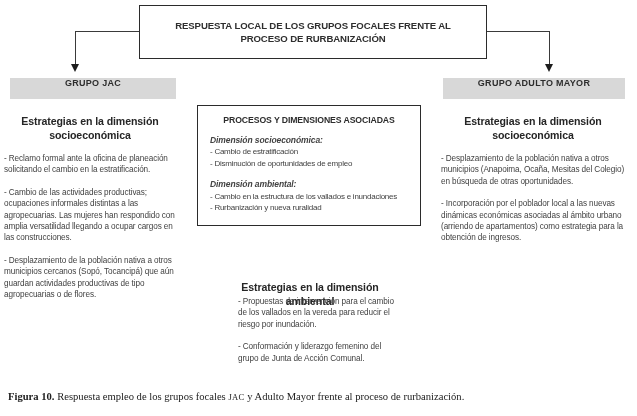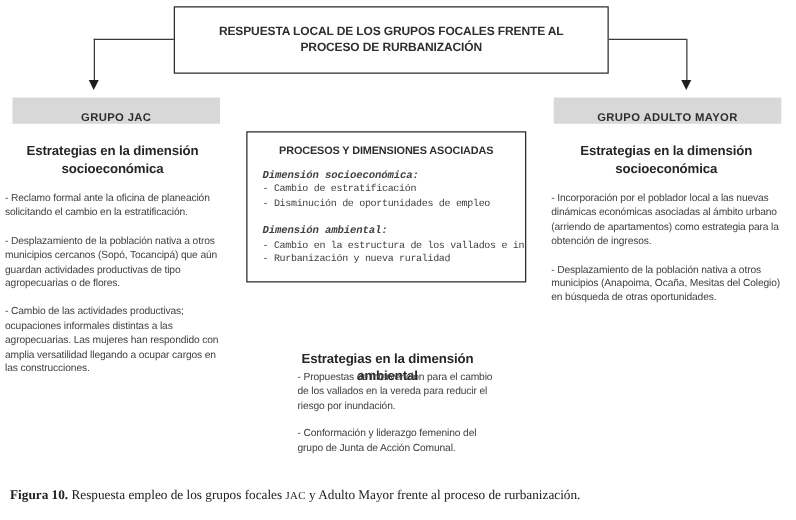--- a/index.html
+++ b/index.html
@@ -30,21 +30,21 @@
   .arrow-down {
     width: 0; height: 0;
     border-left: 4px solid transparent;
     border-right: 4px solid transparent;
     border-top: 8px solid #1d1d1d;
   }
 
   
   .group-bar {
     height: 21px; background: #d8d8d8;
-    display: flex; align-items: flex-end; justify-content: center;
+    display: flex; align-items: flex-start; justify-content: center;
     font-weight: bold; font-size: 9px; letter-spacing: 0.3px;
     color: #2d2d2d;
   }
 
   
   .col-heading {
     text-align: center; font-weight: bold;
     font-size: 10.6px; line-height: 13.5px; color: #262626;
     letter-spacing: -0.1px;
   }
@@ -55,21 +55,21 @@
 
   
   .center-box {
     left: 197px; top: 105px; width: 224px; height: 121px;
     border: 1.2px solid #2b2b2b; overflow: hidden;
   }
   .center-box-title {
     text-align: center; font-weight: bold; font-size: 8.7px;
     color: #2d2d2d; margin-top: 9px; letter-spacing: -0.1px;
   }
-  .cb-section { margin: 10px 0 0 12px; font-size: 8px; line-height: 11.4px; color: #424242; font-family: Liberation Mono, monospace; }
+  .cb-section { margin: 10px 0 0 12px; font-size: 8px; line-height: 11.4px; color: #424242; }
   .cb-heading { font-weight: bold; font-style: italic; font-size: 8.5px; letter-spacing: -0.1px; }
   .cb-item { white-space: nowrap; letter-spacing: -0.25px; }
 
   
   .caption {
     left: 8px; top: 391px; width: 626px;
     font-family: "Liberation Serif", serif;
     font-size: 10.6px; color: #212121;
   }
   .caption .cap-label { font-weight: bold; }
@@ -93,22 +93,22 @@
 <div class="abs group-bar" style="left:10px; top:78px; width:166px;">
   <span>GRUPO JAC</span>
 </div>
 <div class="abs group-bar" style="left:443px; top:78px; width:182px;">
   <span>GRUPO ADULTO MAYOR</span>
 </div>
 
 <div class="abs col-heading" style="left:2px; top:115px; width:176px;">Estrategias en la dimensión socioeconómica</div>
 <div class="abs bullets" style="left:4px; top:153px; width:172px;">
   <p>- Reclamo formal ante la oficina de planeación solicitando el cambio en la estratificación.</p>
+  <p>- Cambio de las actividades productivas; ocupaciones informales distintas a las agropecuarias. Las mujeres han respondido con amplia versatilidad llegando a ocupar cargos en las construcciones.</p>
   <p>- Desplazamiento de la población nativa a otros municipios cercanos (Sopó, Tocancipá) que aún guardan actividades productivas de tipo agropecuarias o de flores.</p>
-  <p>- Cambio de las actividades productivas; ocupaciones informales distintas a las agropecuarias. Las mujeres han respondido con amplia versatilidad llegando a ocupar cargos en las construcciones.</p>
 </div>
 
 <div class="abs center-box">
   <div class="center-box-title">PROCESOS Y DIMENSIONES ASOCIADAS</div>
   <div class="cb-section">
     <div class="cb-heading">Dimensión socioeconómica:</div>
     <div class="cb-item">- Cambio de estratificación</div>
     <div class="cb-item">- Disminución de oportunidades de empleo</div>
   </div>
   <div class="cb-section">
@@ -119,19 +119,19 @@
 </div>
 
 <div class="abs col-heading" style="left:222px; top:251px; width:176px;margin-top:30px;">Estrategias en la dimensión ambiental</div>
 <div class="abs bullets" style="left:238px; top:296px; width:160px;">
   <p>- Propuestas de intervención para el cambio de los vallados en la vereda para reducir el riesgo por inundación.</p>
   <p>- Conformación y liderazgo femenino del grupo de Junta de Acción Comunal.</p>
 </div>
 
 <div class="abs col-heading" style="left:442px; top:115px; width:182px;">Estrategias en la dimensión socioeconómica</div>
 <div class="abs bullets" style="left:441px; top:153px; width:186px;">
+  <p>- Desplazamiento de la población nativa a otros municipios (Anapoima, Ocaña, Mesitas del Colegio) en búsqueda de otras oportunidades.</p>
   <p>- Incorporación por el poblador local a las nuevas dinámicas económicas asociadas al ámbito urbano (arriendo de apartamentos) como estrategia para la obtención de ingresos.</p>
-  <p>- Desplazamiento de la población nativa a otros municipios (Anapoima, Ocaña, Mesitas del Colegio) en búsqueda de otras oportunidades.</p>
 </div>
 
 <div class="abs caption">
   <span class="cap-label">Figura 10.</span><span> Respuesta empleo de los grupos focales </span><span class="cap-acronym">JAC</span><span> y Adulto Mayor frente al proceso de rurbanización.</span>
 </div>
 
 </body></html>

